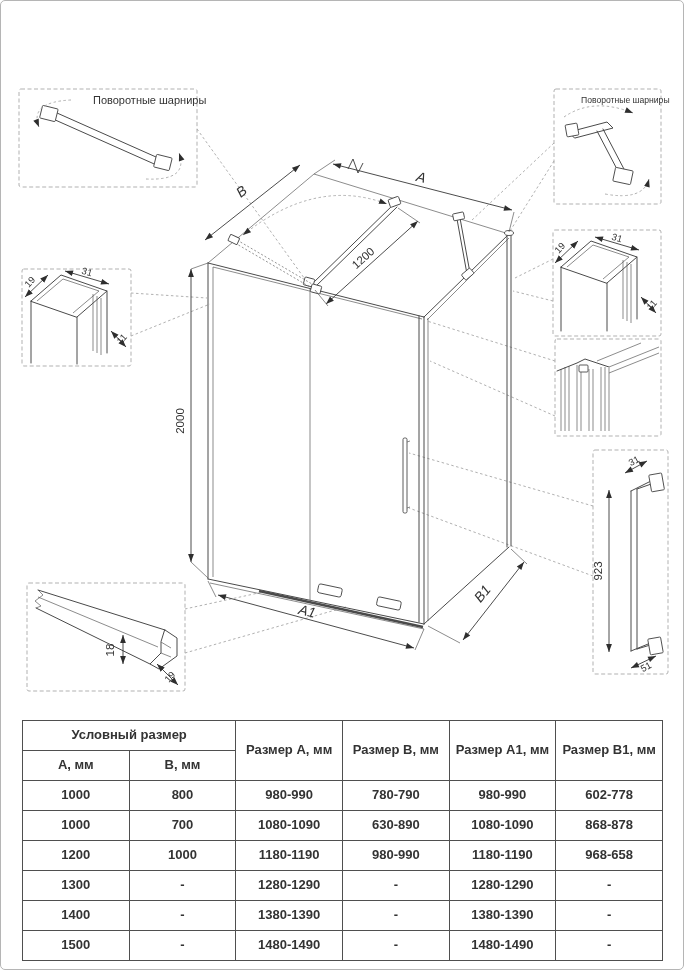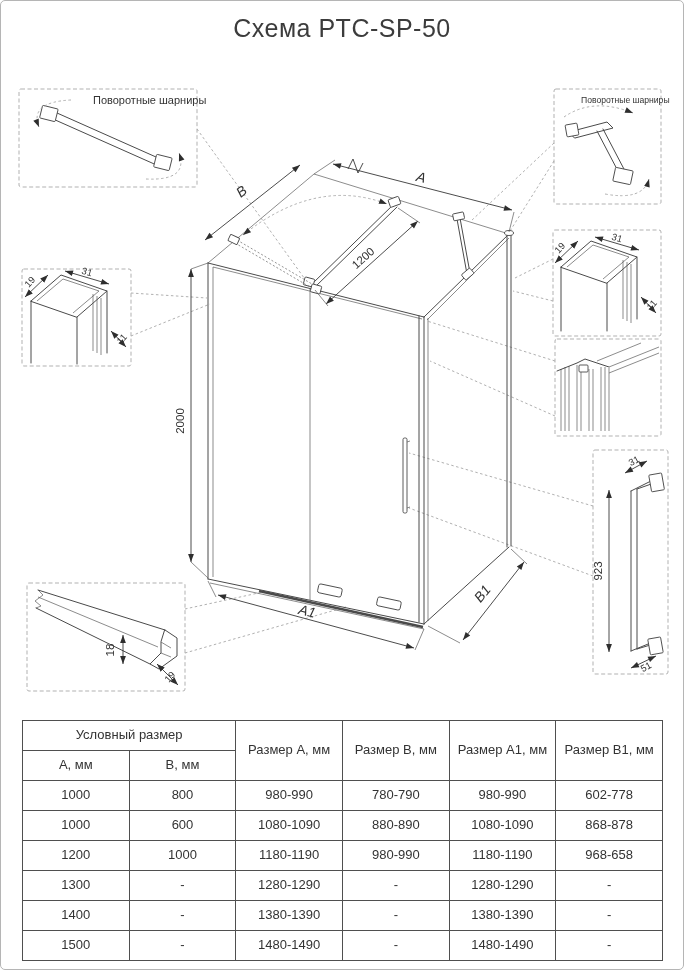--- a/index.html
+++ b/index.html
@@ -19,28 +19,27 @@
   svg .blk{fill:#fff;stroke:#4a4a4a;stroke-width:.9;}
   svg text{fill:#333;}
   svg .dimltr{font-size:14px;font-style:italic;}
   svg .dimnum{font-size:11.5px;}
   svg .clbl{font-size:11px;}
   svg .clbl2{font-size:8.6px;}
   svg .smnum{font-size:9.5px;}
   table.sizes{position:absolute;left:21px;top:719px;width:641px;
          border-collapse:collapse;table-layout:fixed;}
   table.sizes th,table.sizes td{border:1px solid #4f4f4f;text-align:center;
-         vertical-align:middle;font-size:13px;font-weight:400;color:#333;
+         vertical-align:middle;font-size:13px;font-weight:700;color:#333;
          height:27px;padding:1px 4px;line-height:1.25;}
 </style>
 </head>
 <body>
 
 <div class="page">
-  <h1 class="title">Схема PTC-SP-50</h1>
 
   <svg width="684" height="716" viewBox="0 0 684 716">
     <defs>
       <marker id="ae" markerWidth="9" markerHeight="7" refX="8.4" refY="3.5" orient="auto" markerUnits="userSpaceOnUse">
         <path d="M0.4,0.6 L8.4,3.5 L0.4,6.4 Z" fill="#2e2e2e"></path>
       </marker>
       <marker id="as" markerWidth="9" markerHeight="7" refX="0.6" refY="3.5" orient="auto" markerUnits="userSpaceOnUse">
         <path d="M8.6,0.6 L0.6,3.5 L8.6,6.4 Z" fill="#2e2e2e"></path>
       </marker>
     </defs>
@@ -255,23 +254,23 @@
       <tr>
         <td>1000</td>
         <td>800</td>
         <td>980-990</td>
         <td>780-790</td>
         <td>980-990</td>
         <td>602-778</td>
       </tr>
       <tr>
         <td>1000</td>
-        <td>600</td>
+        <td>700</td>
         <td>1080-1090</td>
-        <td>880-890</td>
+        <td>630-890</td>
         <td>1080-1090</td>
         <td>868-878</td>
       </tr>
       <tr>
         <td>1200</td>
         <td>1000</td>
         <td>1180-1190</td>
         <td>980-990</td>
         <td>1180-1190</td>
         <td>968-658</td>

